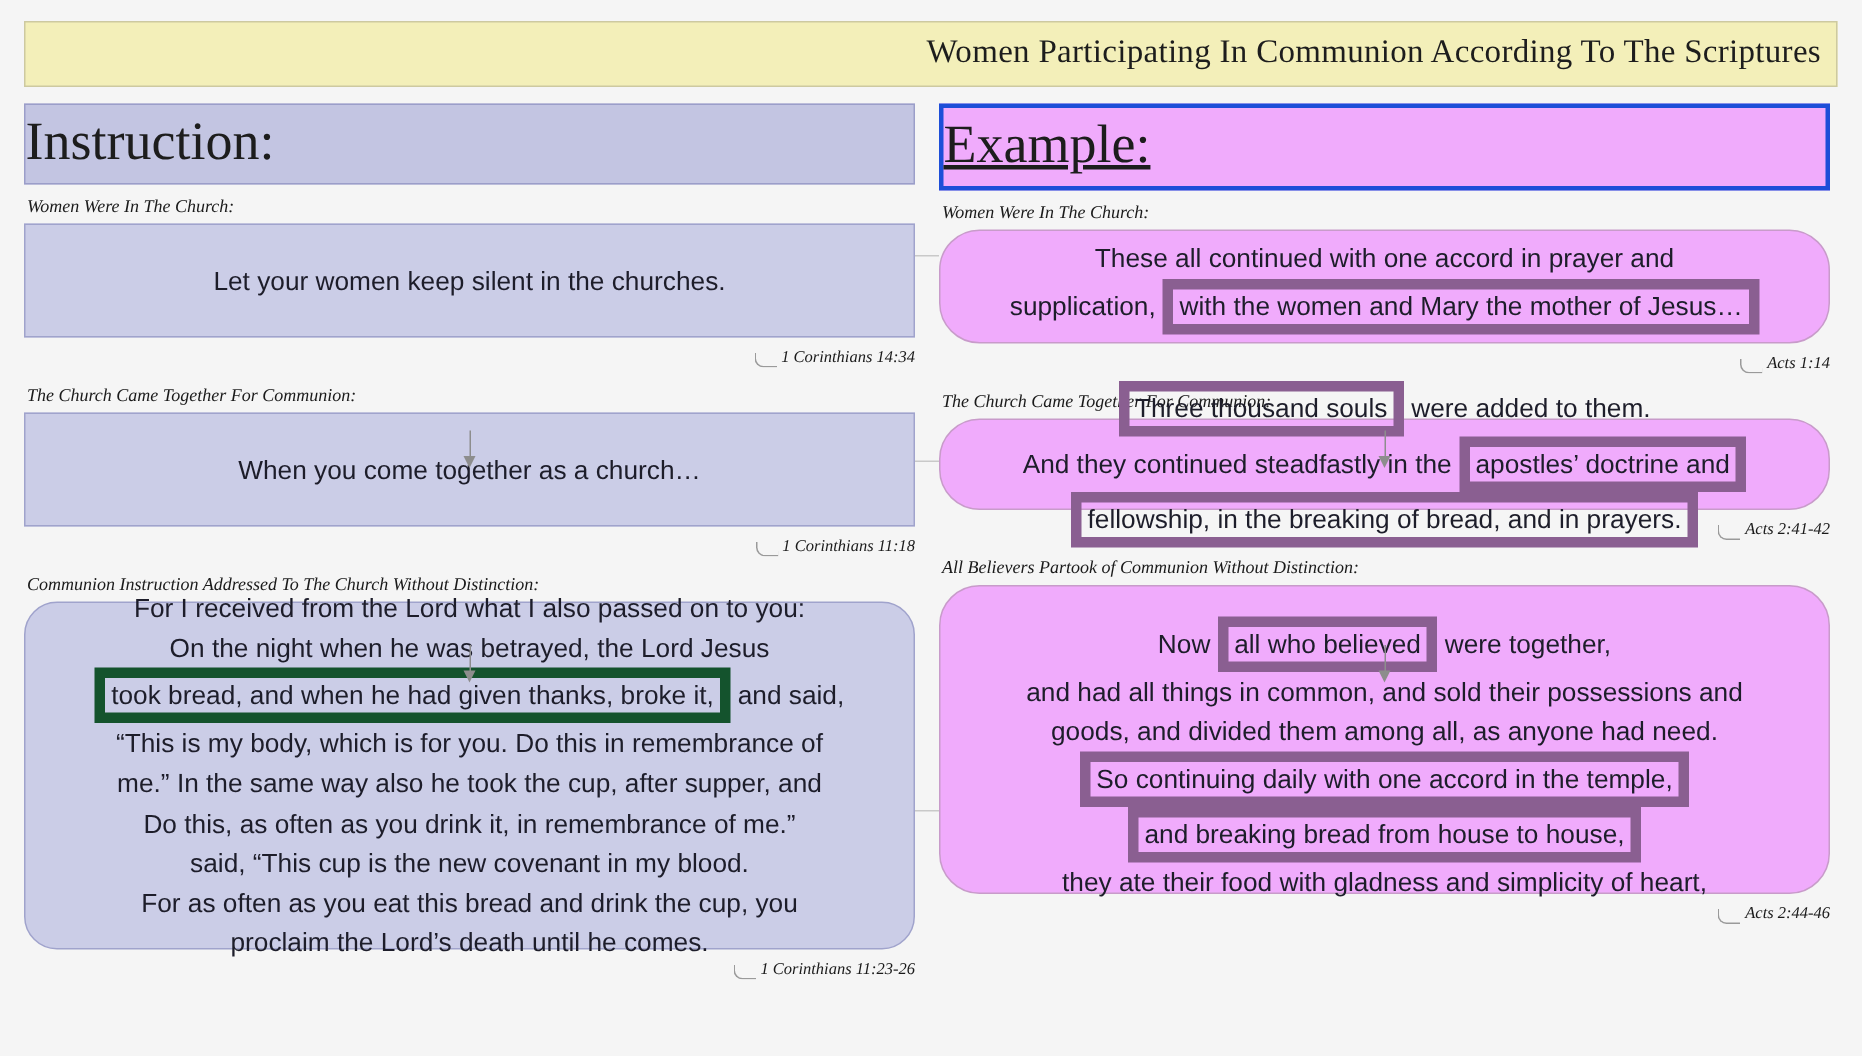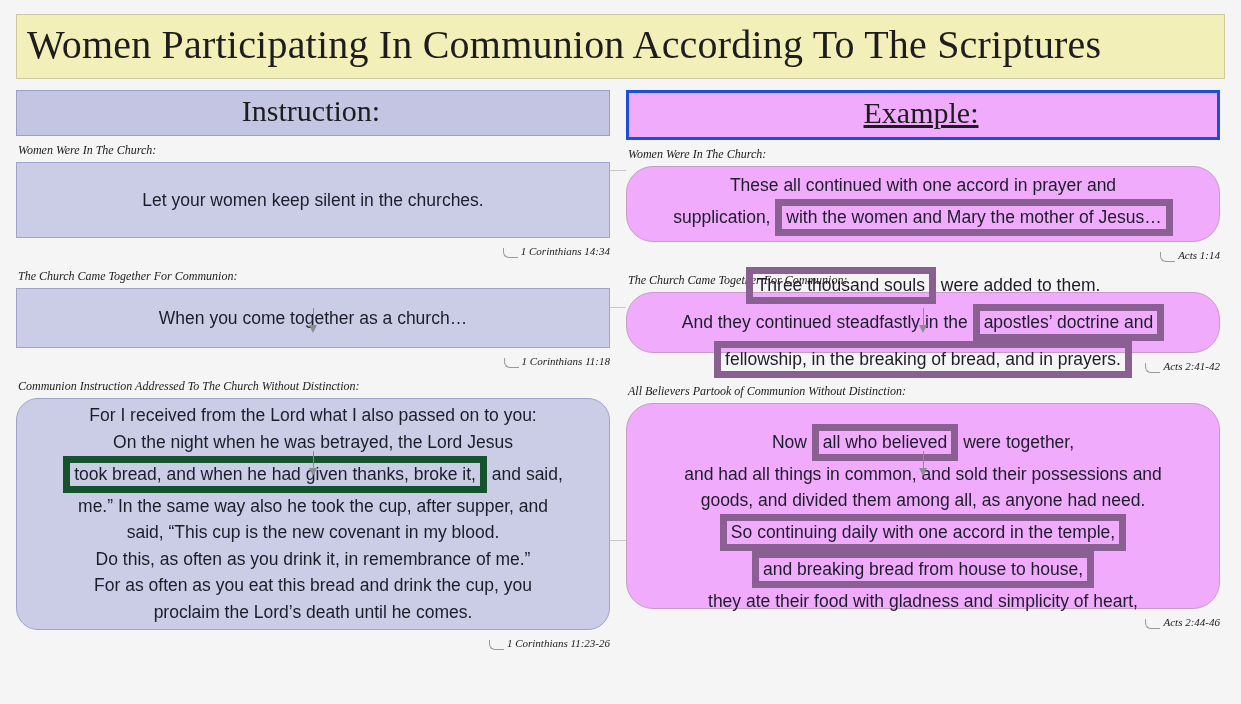--- a/index.html
+++ b/index.html
@@ -20,42 +20,42 @@
     width: 1241px;
     height: 704px;
     box-sizing: border-box;
     padding: 14px 16px 0 16px;
   }
 
   
   .title-bar {
     background: #f3efb9;
     border: 1px solid #cdc9a0;
-    text-align: left;
+    text-align: right;
     padding: 6px 10px 10px 10px;
     font-family: "Liberation Serif", serif;
-    font-size: 40px;
+    font-size: 22px;
     color: #1d1d1d;
     letter-spacing: 0.2px;
   }
 
   
   .columns {
     display: flex;
     gap: 16px;
     margin-top: 11px;
   }
   .col {
     width: 594px;
     position: relative;
   }
   .col-header {
-    text-align: center;
-    font-family: "Liberation Serif", serif;
-    font-size: 30px;
+    text-align: left;
+    font-family: "Liberation Serif", serif;
+    font-size: 36px;
     padding: 3px 4px 7px 0;
     color: #1d1d1d;
   }
   .col-instruction .col-header {
     background: #c3c5e2;
     border: 1px solid #9b9ec9;
   }
   .col-example .col-header {
     background: #f0abfc;
     border: 3px solid #1d4ed8;
@@ -181,37 +181,38 @@
         <div class="box" style="height:76px;display:flex;align-items:center;justify-content:center;">
             <div><span>Let your women keep silent in the churches.</span></div>
           </div>
         <div class="cite-row">
           <div class="cite">1 Corinthians 14:34</div>
         </div>
       </div>
 
       <div class="section">
         <div class="section-label">The Church Came Together For Communion:</div>
-        <div class="box" style="height:60px;display:flex;align-items:center;justify-content:center;">
+        <div class="box" style="height:76px;display:flex;align-items:center;justify-content:center;">
             <div><span>When you come together as a church…</span></div>
           </div>
         <div class="cite-row">
           <div class="cite">1 Corinthians 11:18</div>
         </div>
       </div>
 
       <div class="section">
         <div class="section-label">Communion Instruction Addressed To The Church Without Distinction:</div>
         <div class="box" style="height:232px;display:flex;flex-direction:column;align-items:center;justify-content:center;border-radius:22px;">
             <div><span>For I received from the Lord what I also passed on to you:</span></div>
             <div><span>On the night when he was betrayed, the Lord Jesus</span></div>
             <div><span class="hl">took bread, and when he had given thanks, broke it,</span><span> and said,</span></div>
+            <div><span>“This is my body, which is for you. Do this in remembrance of</span></div>
             <div><span>me.” In the same way also he took the cup, after supper, and</span></div>
+            <div><span>Do this, as often as you drink it, in remembrance of me.”</span></div>
             <div><span>said, “This cup is the new covenant in my blood.</span></div>
-            <div><span>Do this, as often as you drink it, in remembrance of me.”</span></div>
             <div><span>For as often as you eat this bread and drink the cup, you</span></div>
             <div><span>proclaim the Lord’s death until he comes.</span></div>
           </div>
         <div class="cite-row">
           <div class="cite">1 Corinthians 11:23-26</div>
         </div>
       </div>
 
       <div class="arrow arrow-1">
         <div class="shaft"></div>

